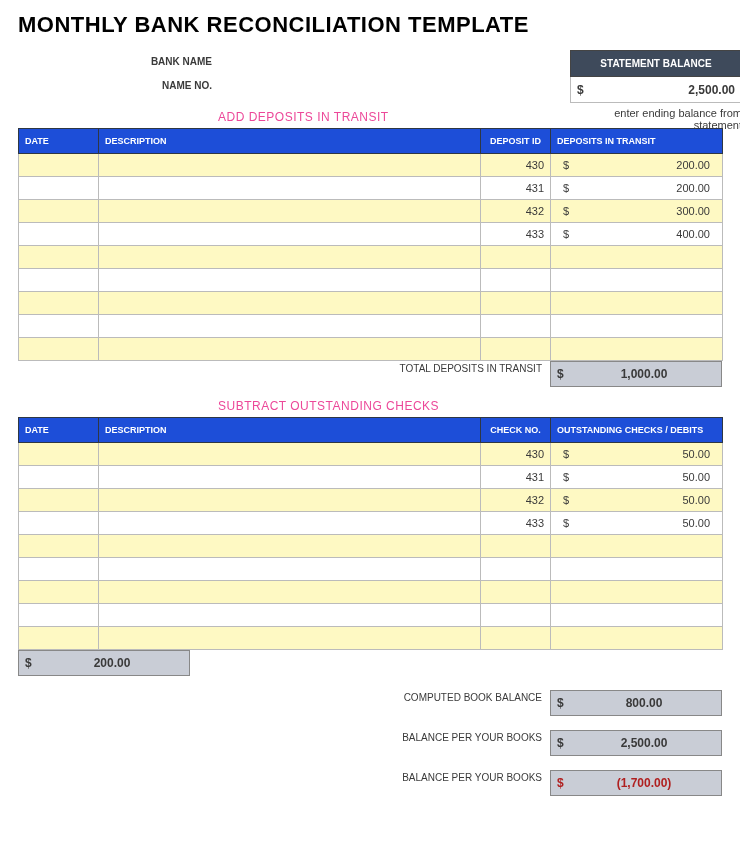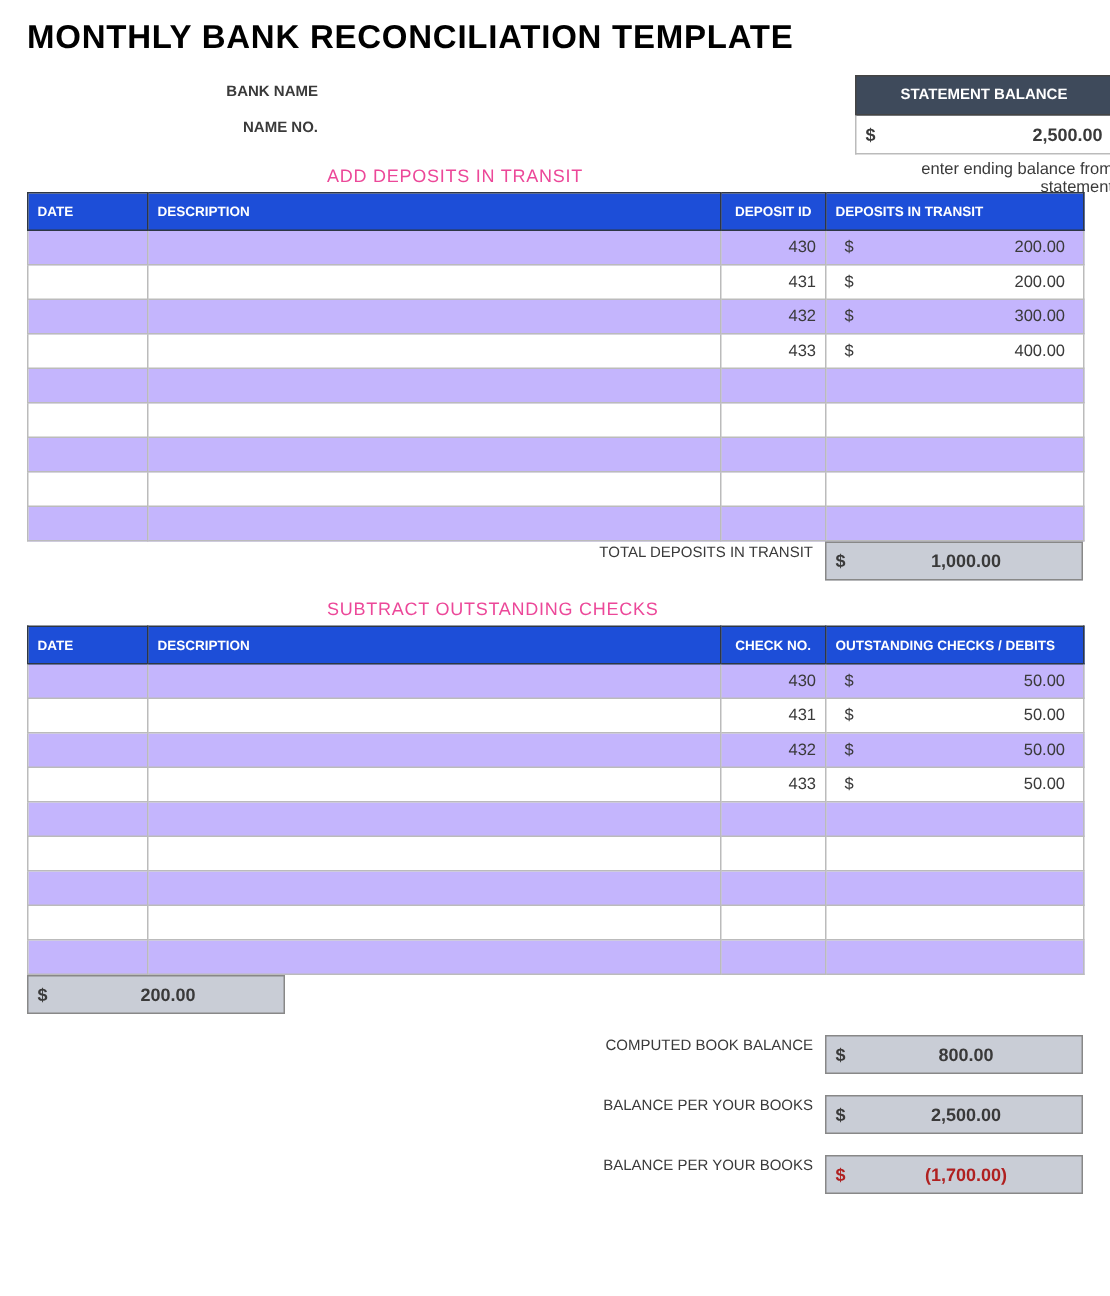--- a/index.html
+++ b/index.html
@@ -82,21 +82,21 @@
     border: 1px solid #2e3744;
   }
   table.grid th.center { text-align: center; }
   table.grid td {
     border: 1px solid #bbb;
     height: 23px;
     font-size: 11px;
     padding: 0 6px;
     background: #fff;
   }
-  table.grid tr.odd td { background: #c4b5fd; }
+  table.grid tr.odd td { background: #fef9c3; }
   .col-date { width: 80px; }
   .col-desc { width: 382px; }
   .col-id { width: 70px; }
   .col-amt { width: 172px; }
   td.num { text-align: right; }
   td.money { padding: 0; }
   .money-wrap { display: flex; height: 100%; align-items: center; font-size: 11px; }
   .money-wrap .cur { width: 20px; padding-left: 6px; }
   .money-wrap .amt { flex: 1; text-align: right; padding-right: 6px; }
 

